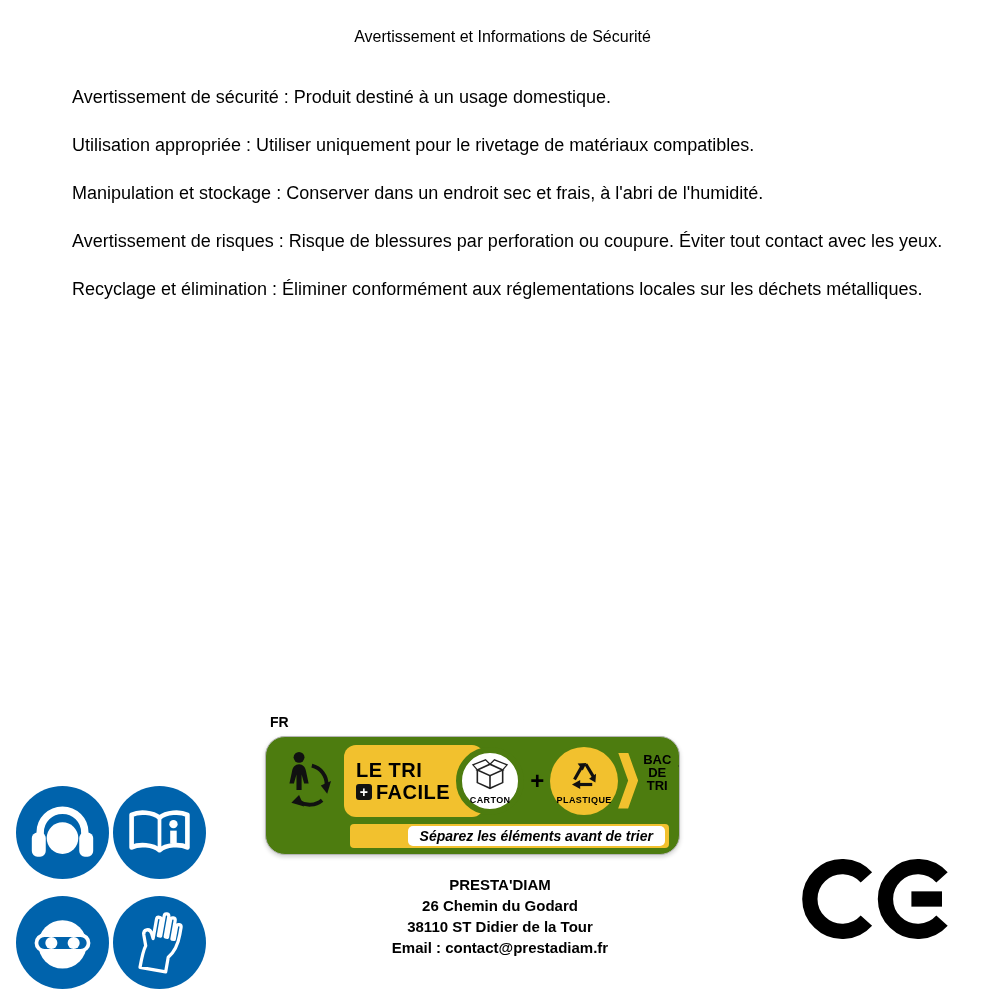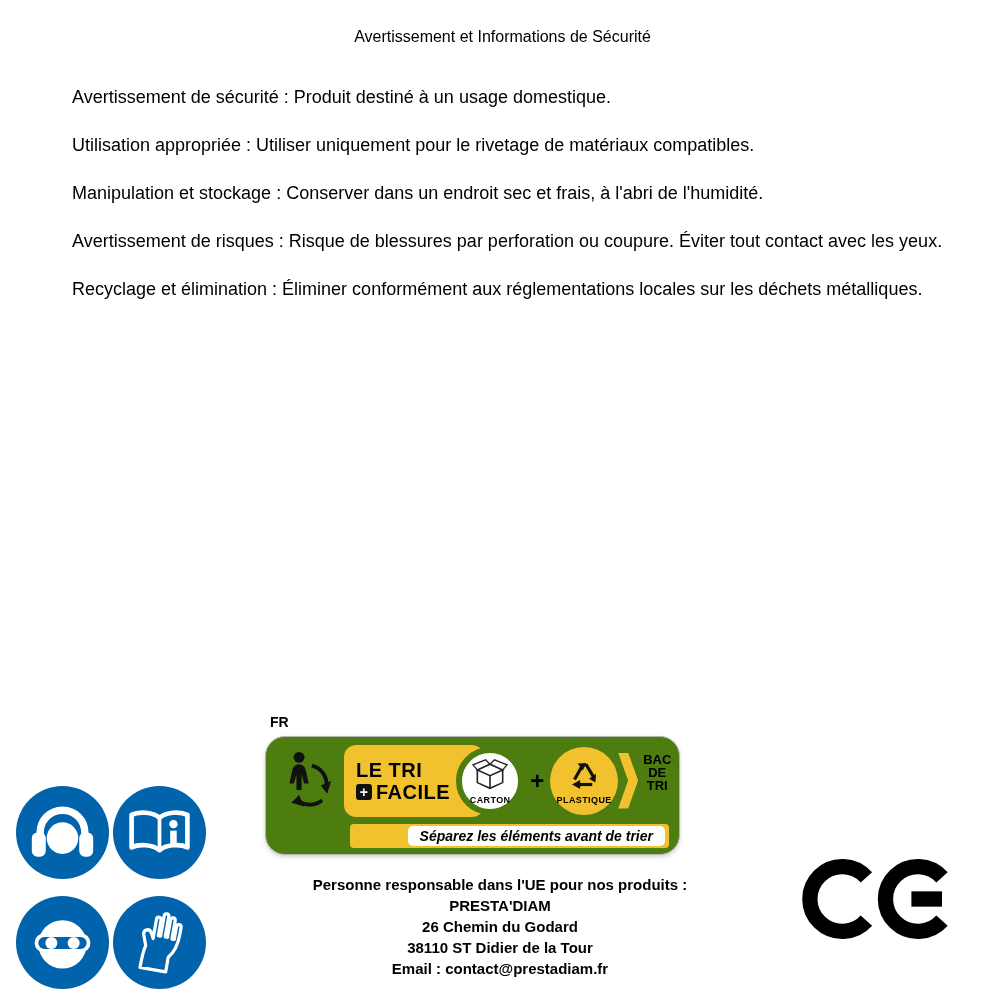--- a/index.html
+++ b/index.html
@@ -171,21 +171,20 @@
         <circle cx="22" cy="57" r="4.5" fill="none" stroke="#111" stroke-width="3"></circle>
       </svg>
     </div>
   </div>
   <div class="tri-bottom">
     <div class="sep-pill">Séparez les éléments avant de trier</div>
   </div>
 </div>
 
 <div class="contact">
-  <div>Personne responsable dans l'UE pour nos produits :</div>
   <div>PRESTA'DIAM</div>
   <div>26 Chemin du Godard</div>
   <div>38110 ST Didier de la Tour</div>
   <div>Email : contact@prestadiam.fr</div>
 </div>
 
 <div class="ce-mark" aria-label="CE">
   <svg viewBox="0 0 170 100">
     <path d="M76,26 A36,36 0 1 0 76,74" fill="none" stroke="#000" stroke-width="17"></path>
     <path d="M160,26 A36,36 0 1 0 160,74" fill="none" stroke="#000" stroke-width="17"></path>

